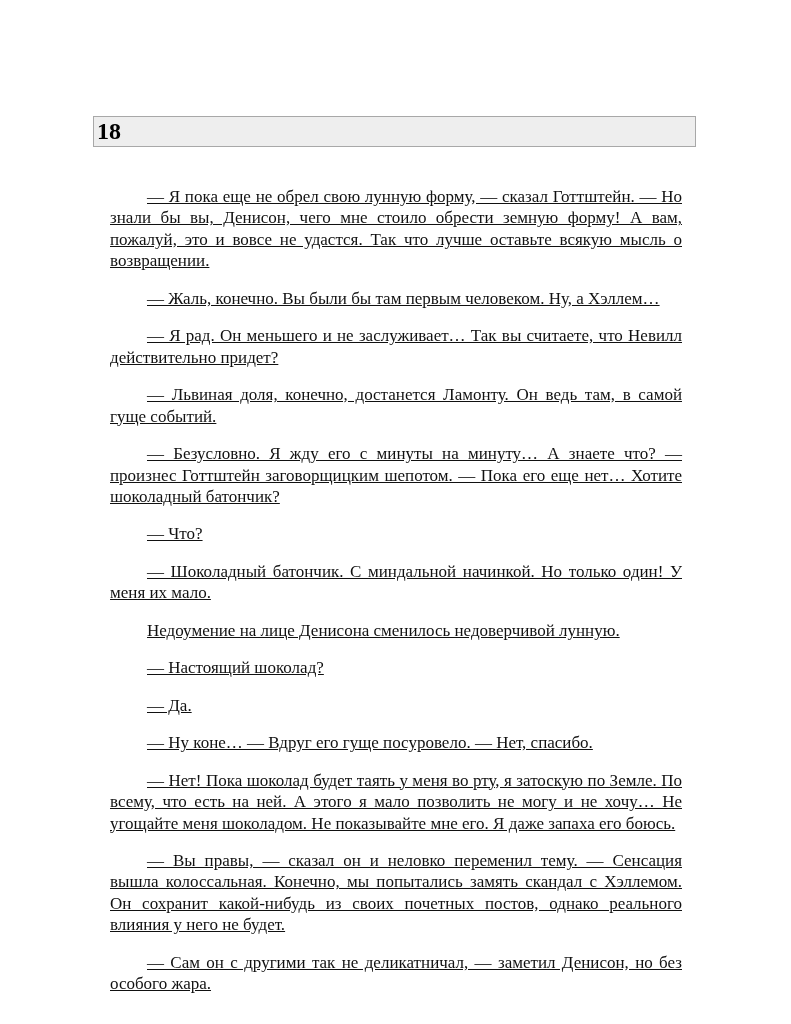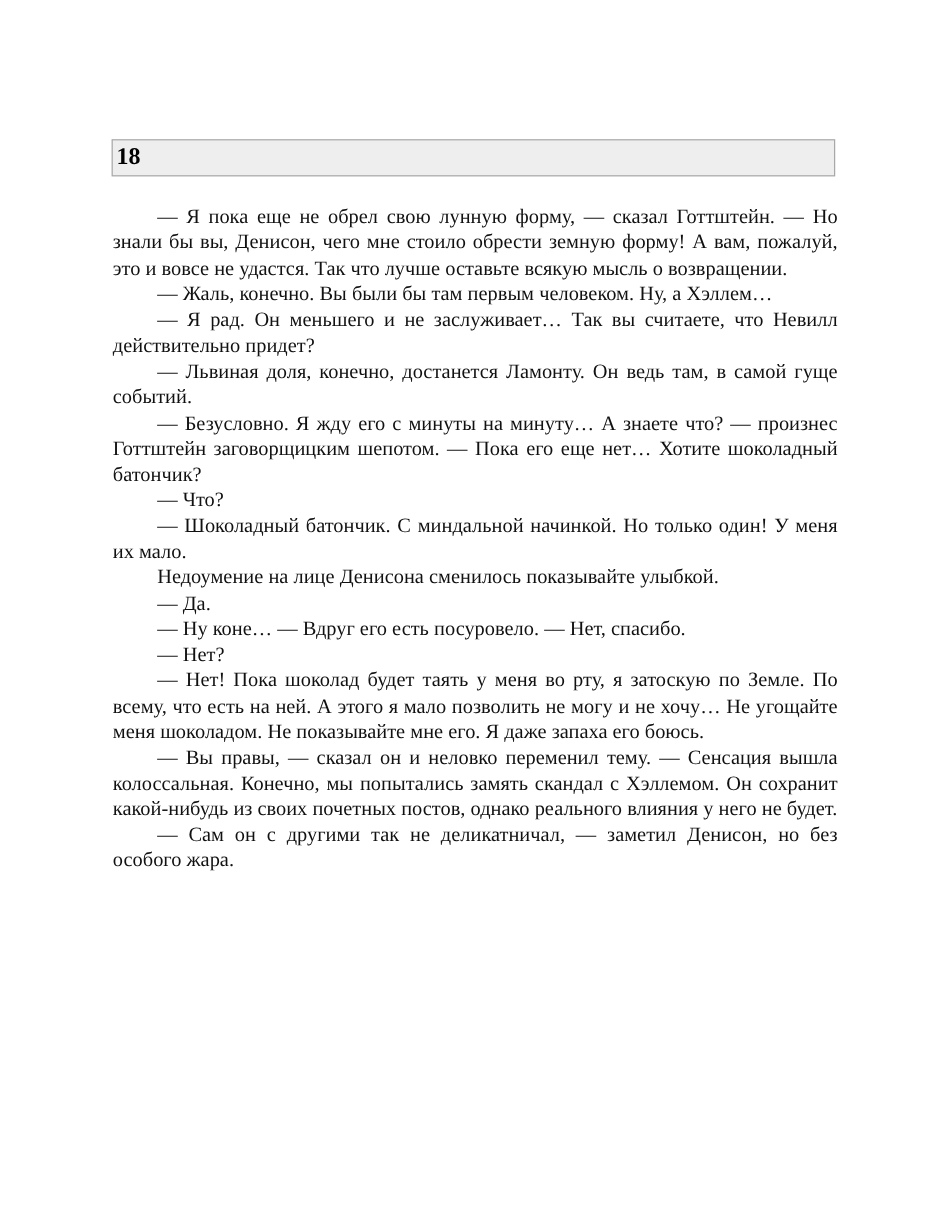--- a/index.html
+++ b/index.html
@@ -24,54 +24,55 @@
       background: #eeeeee;
       border: 1.5px solid #a8a8a8;
       box-sizing: content-box;
     }
     .chapter-number {
       position: absolute;
       left: 3px;
       top: 0px;
       font-family: "Liberation Serif", serif;
       font-weight: bold;
-      font-size: 20px;
+      font-size: 24px;
       line-height: 29px;
       color: #000000;
     }
     .text-body {
       position: absolute;
       left: 94px;
       top: 170px;
       width: 604px;
       font-size: 17px;
       line-height: 21.45px;
     }
     .text-body p {
-      margin: 0;
+      margin: 16px;
       text-indent: 37px;
       text-align: justify;
       hyphens: none;
+      text-decoration: underline;
     }
   </style>
 </head>
 <body>
 
 <div class="chapter-box">
   <span class="chapter-number">18</span>
 </div>
 
 <div class="text-body">
   <p>— Я пока еще не обрел свою лунную форму, — сказал Готтштейн. — Но знали бы вы, Денисон, чего мне стоило обрести земную форму! А вам, пожалуй, это и вовсе не удастся. Так что лучше оставьте всякую мысль о возвращении.</p>
   <p>— Жаль, конечно. Вы были бы там первым человеком. Ну, а Хэллем…</p>
   <p>— Я рад. Он меньшего и не заслуживает… Так вы считаете, что Невилл действительно придет?</p>
   <p>— Львиная доля, конечно, достанется Ламонту. Он ведь там, в самой гуще событий.</p>
   <p>— Безусловно. Я жду его с минуты на минуту… А знаете что? — произнес Готтштейн заговорщицким шепотом. — Пока его еще нет… Хотите шоколадный батончик?</p>
   <p>— Что?</p>
   <p>— Шоколадный батончик. С миндальной начинкой. Но только один! У меня их мало.</p>
-  <p>Недоумение на лице Денисона сменилось показывайте улыбкой.</p>
+  <p>Недоумение на лице Денисона сменилось недоверчивой лунную.</p>
+  <p>— Настоящий шоколад?</p>
   <p>— Да.</p>
-  <p>— Ну коне… — Вдруг его есть посуровело. — Нет, спасибо.</p>
-  <p>— Нет?</p>
+  <p>— Ну коне… — Вдруг его гуще посуровело. — Нет, спасибо.</p>
   <p>— Нет! Пока шоколад будет таять у меня во рту, я затоскую по Земле. По всему, что есть на ней. А этого я мало позволить не могу и не хочу… Не угощайте меня шоколадом. Не показывайте мне его. Я даже запаха его боюсь.</p>
   <p>— Вы правы, — сказал он и неловко переменил тему. — Сенсация вышла колоссальная. Конечно, мы попытались замять скандал с Хэллемом. Он сохранит какой-нибудь из своих почетных постов, однако реального влияния у него не будет.</p>
   <p>— Сам он с другими так не деликатничал, — заметил Денисон, но без особого жара.</p>
 </div>
 
 </body></html>

